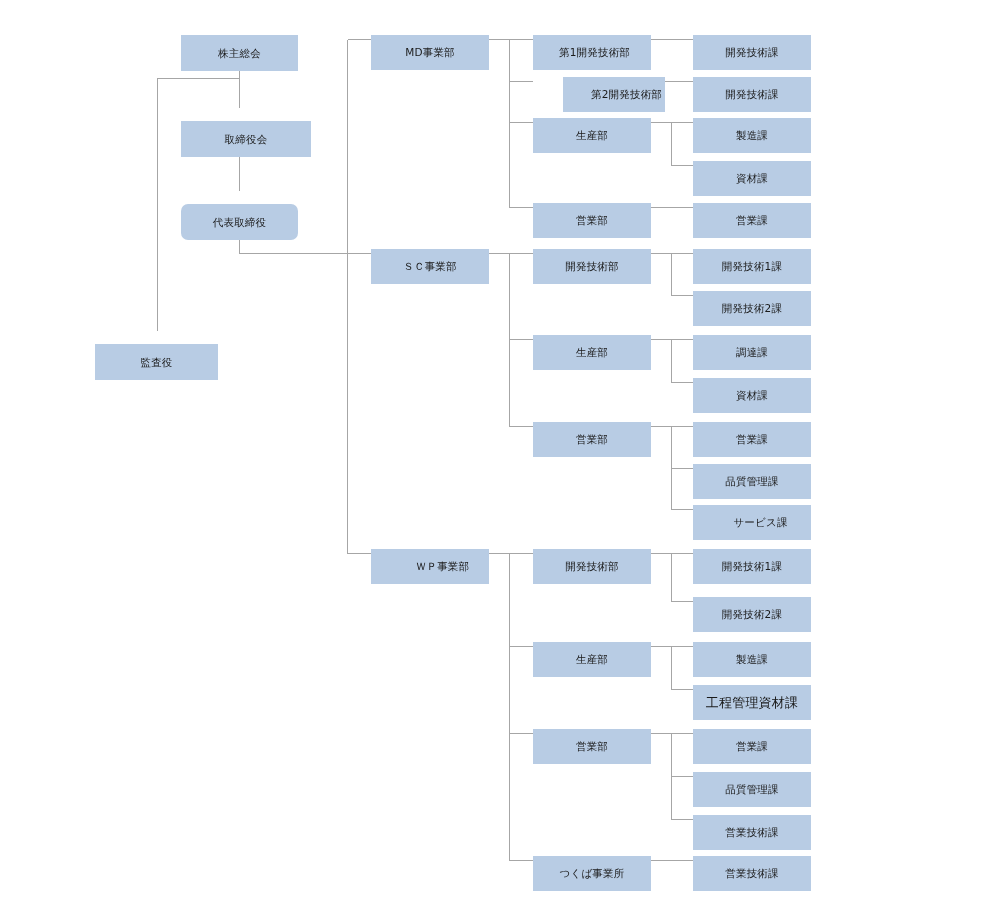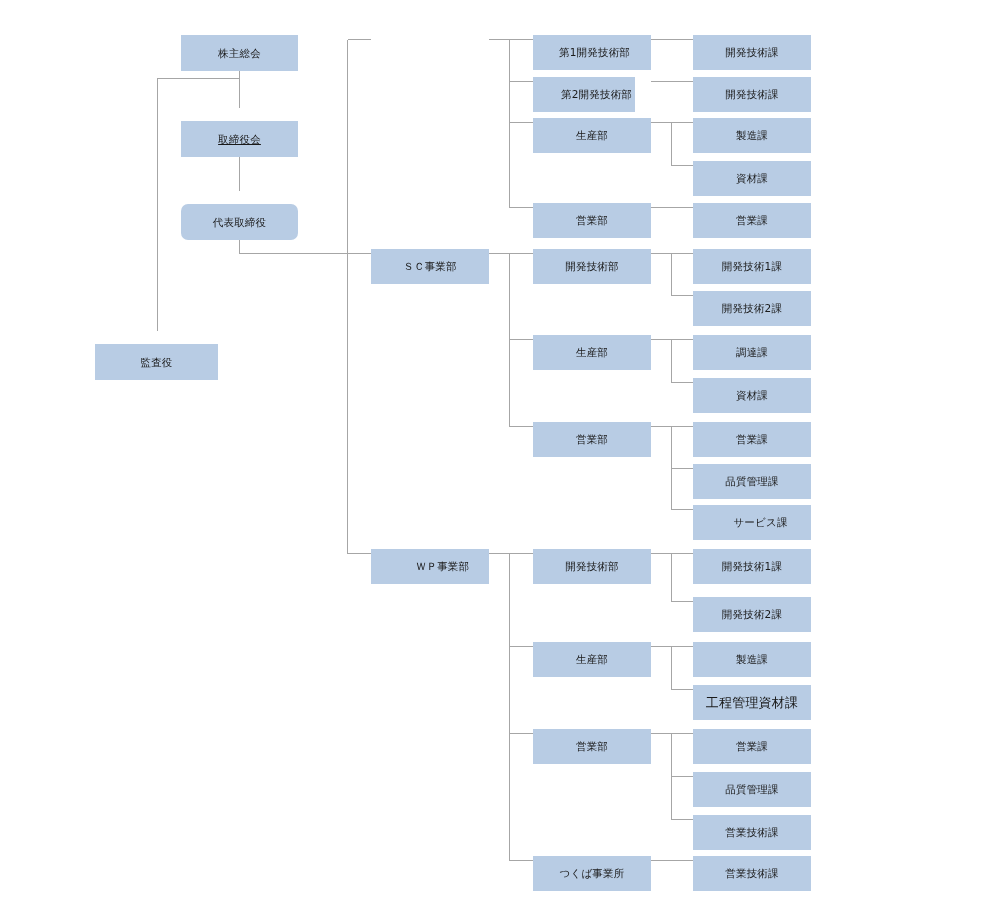--- a/index.html
+++ b/index.html
@@ -134,29 +134,30 @@
     <line x1="671.5" y1="733.5" x2="671.5" y2="819.5"></line>
     <line x1="671.5" y1="733.5" x2="693" y2="733.5"></line>
     <line x1="671.5" y1="776.5" x2="693" y2="776.5"></line>
     <line x1="671.5" y1="819.5" x2="693" y2="819.5"></line>
 
     <line x1="651" y1="860.5" x2="693" y2="860.5"></line>
   </svg>
 
   <div class="node" style="left:181px;  top:22px;  width:117px; height:36px;">株主総会</div>
 
-  <div class="node" style="left:181px;  top:108px; width:117px; height:36px;text-decoration:underline;">取締役会</div>
+  <div class="node" style="left:181px;  top:108px; width:130px; height:36px;">取締役会</div>
 
   <div class="node" style="left:181px;  top:191px; width:117px; height:36px;border-radius:7px;">代表取締役</div>
 
   <div class="node" style="left:95px;   top:331px; width:123px; height:36px;">監査役</div>
 
+  <div class="node" style="left:371px;  top:22px;  width:118px; height:35px;">MD事業部</div>
 
   <div class="node" style="left:533px;  top:22px;  width:118px; height:35px;padding-left:8px;">第1開発技術部</div>
-  <div class="node" style="left:533px;  top:64px;  width:102px; height:35px;padding-left:28px;">第2開発技術部</div>
+  <div class="node" style="left:563px;  top:64px;  width:102px; height:35px;padding-left:28px;">第2開発技術部</div>
   <div class="node" style="left:533px;  top:105px; width:118px; height:35px;">生産部</div>
   <div class="node" style="left:533px;  top:190px; width:118px; height:35px;">営業部</div>
 
   <div class="node" style="left:693px;  top:22px;  width:118px; height:35px;">開発技術課</div>
   <div class="node" style="left:693px;  top:64px;  width:118px; height:35px;">開発技術課</div>
   <div class="node" style="left:693px;  top:105px; width:118px; height:35px;">製造課</div>
   <div class="node" style="left:693px;  top:148px; width:118px; height:35px;">資材課</div>
   <div class="node" style="left:693px;  top:190px; width:118px; height:35px;">営業課</div>
 
   <div class="node" style="left:371px;  top:236px; width:118px; height:35px;">ＳＣ事業部</div>

